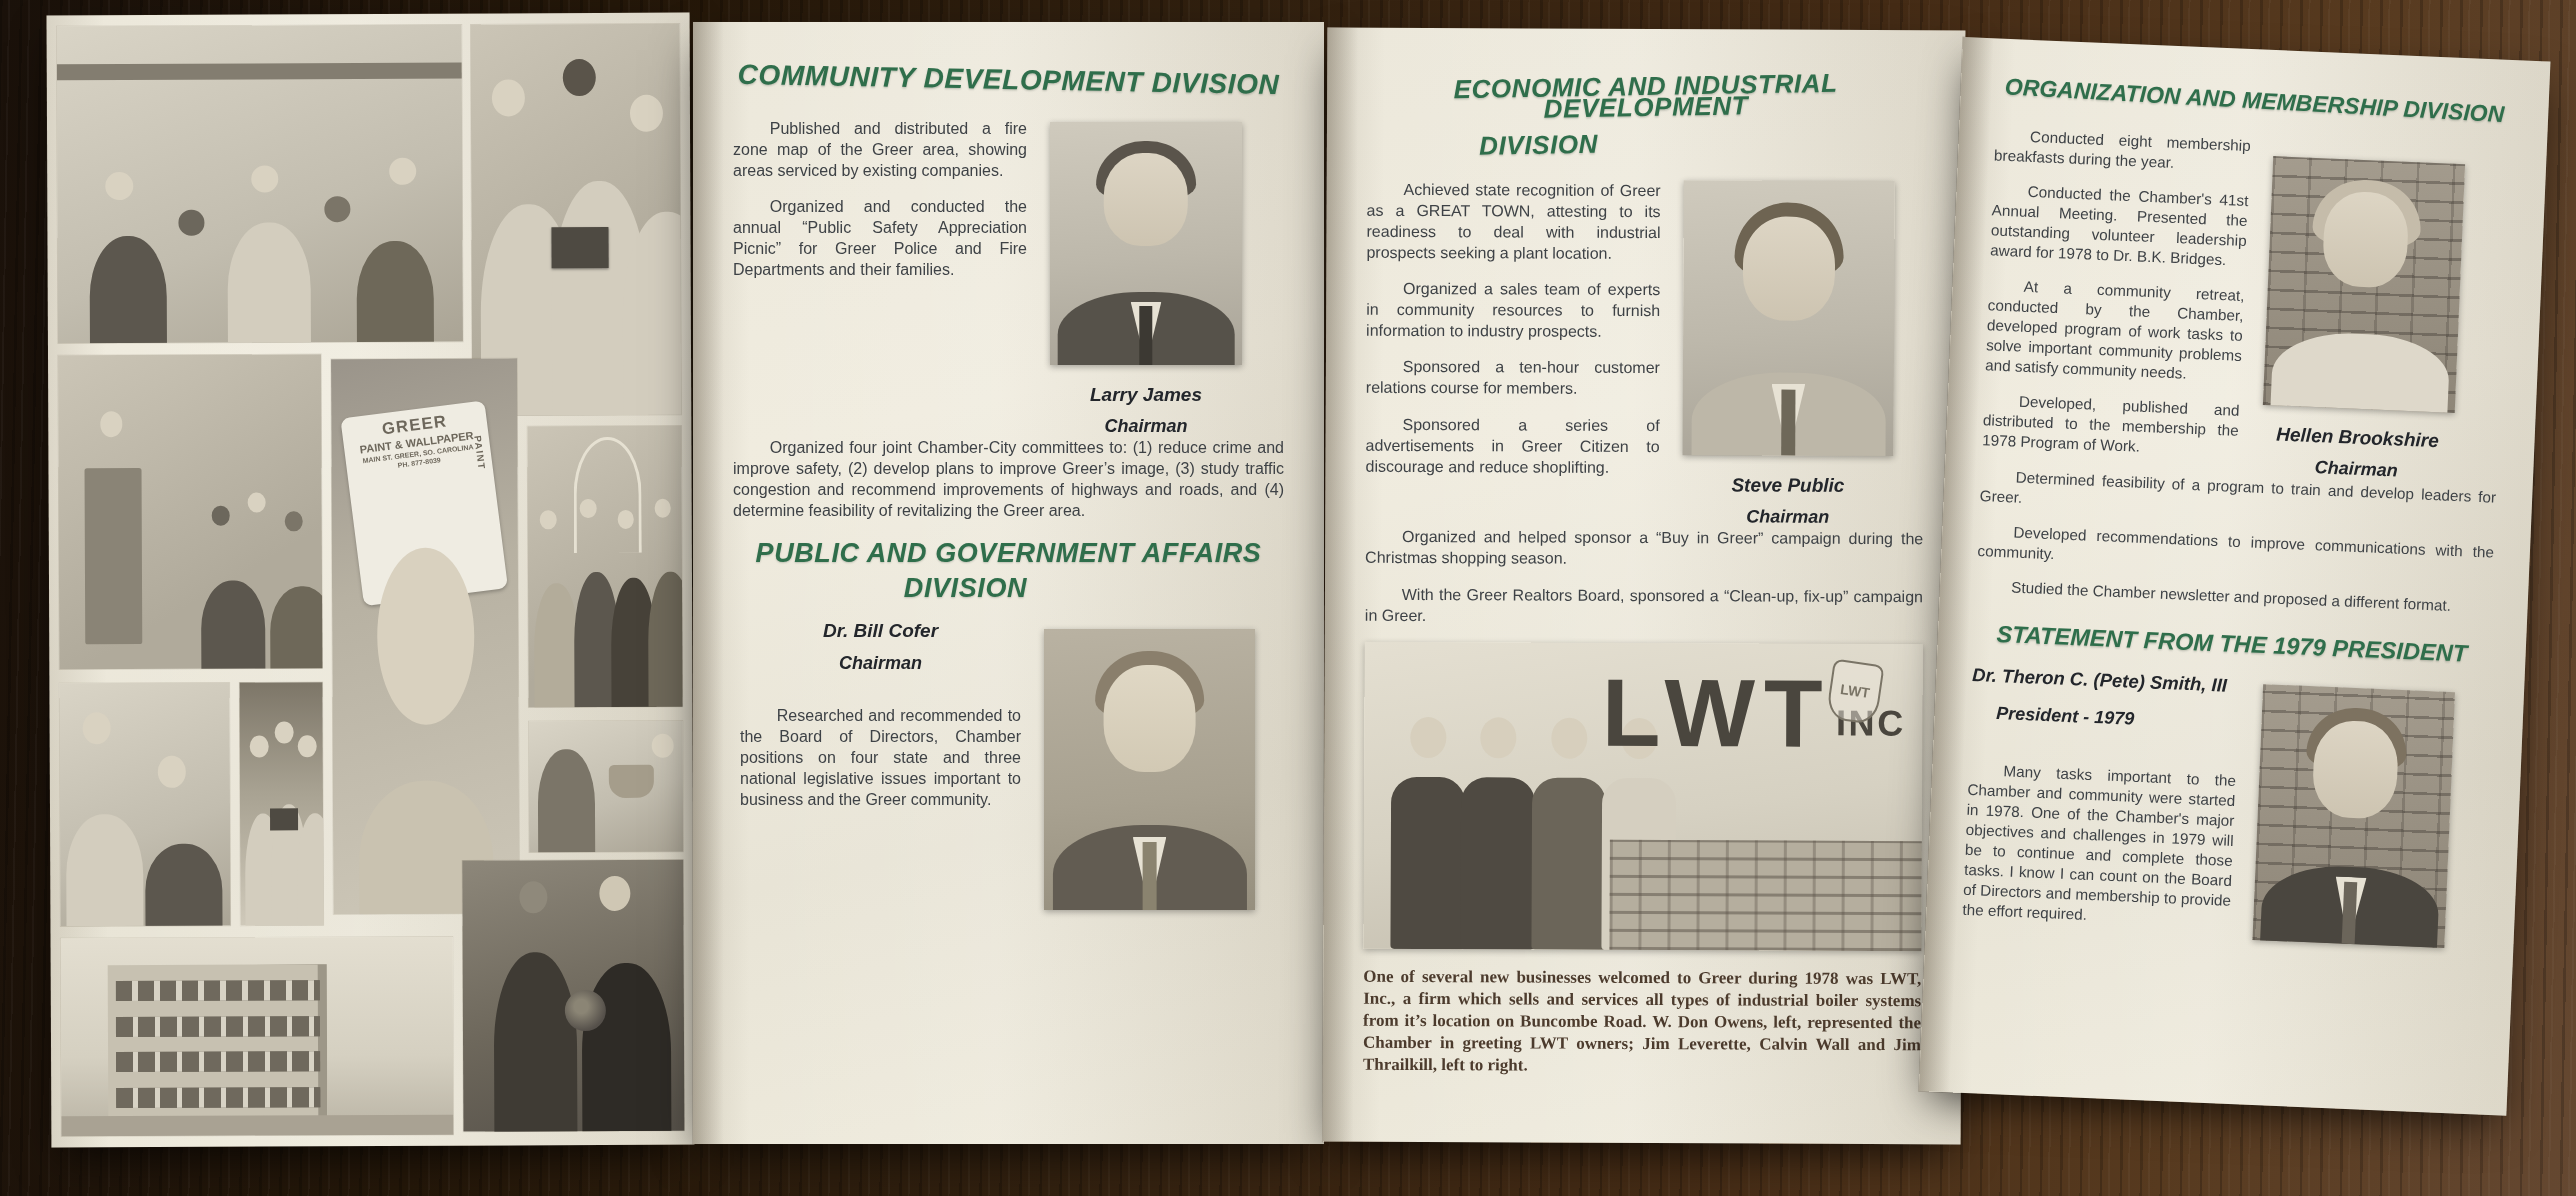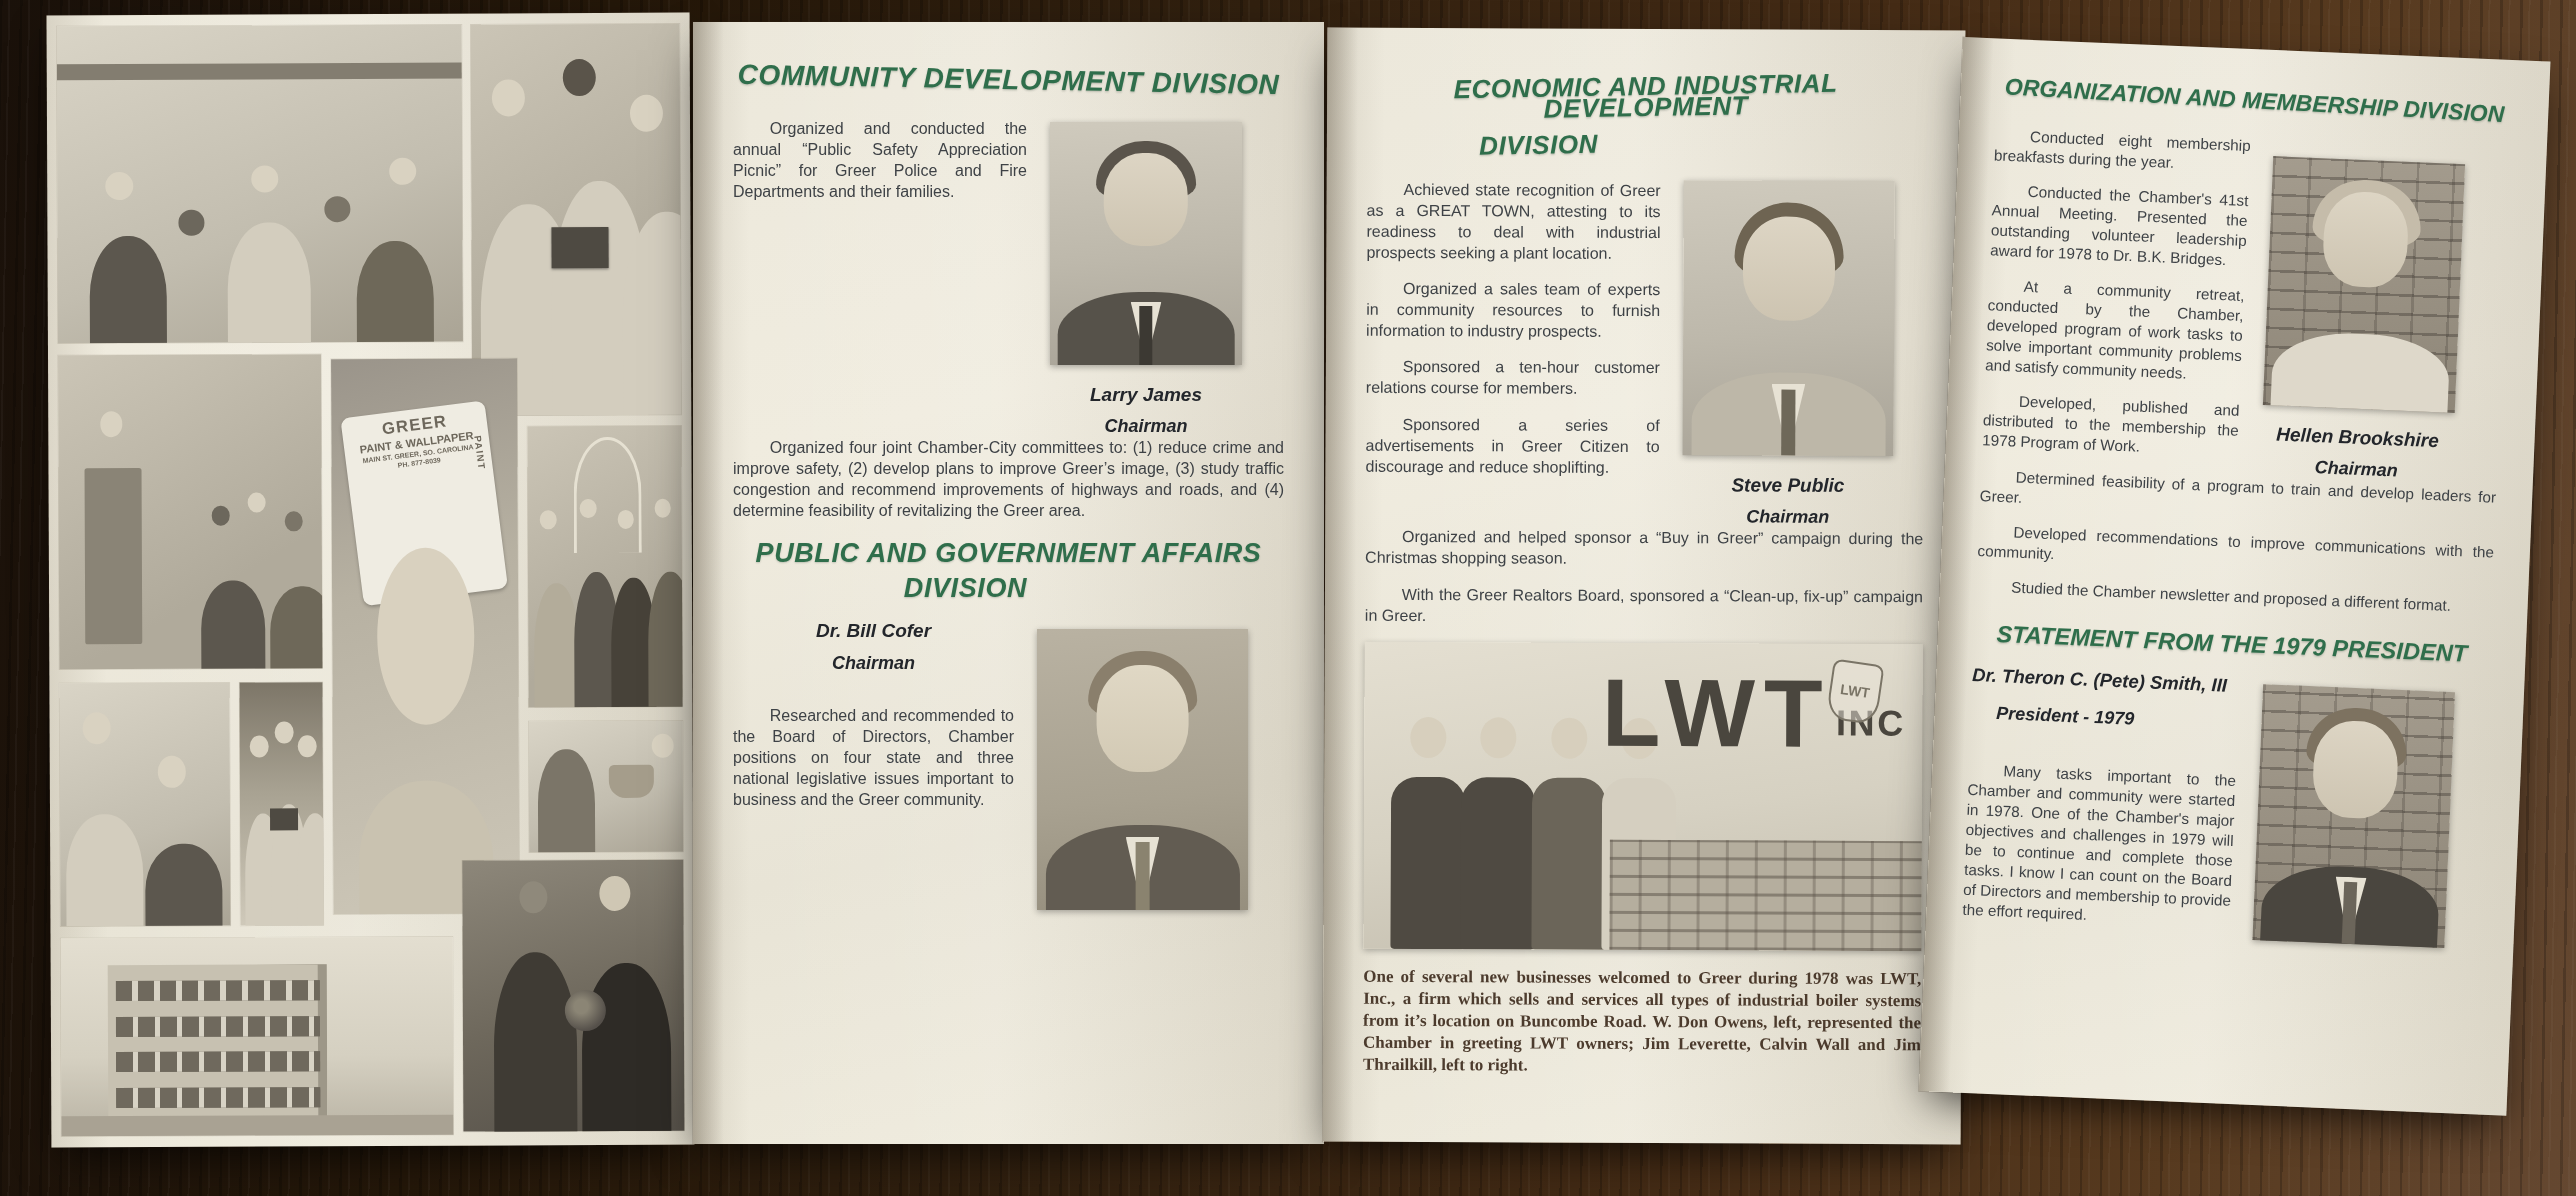--- a/index.html
+++ b/index.html
@@ -206,20 +206,21 @@
     <span class="winrow" style="left:14%;top:76%;width:52%;height:10%;"></span>
     <span style="position:absolute;left:0;bottom:0;width:100%;height:10%;background:#a9a293;"></span>
   </div>
 </section>
 
 <section class="panel p2">
   <div class="panel-inner body-text">
     <h1>COMMUNITY DEVELOPMENT DIVISION</h1>
     <div class="cols">
       <div class="txtcol" style="max-width:294px;">
+        <p class="para">Published and distributed a fire zone map of the Greer area, showing areas serviced by existing companies.</p>
         <p class="para">Organized and conducted the annual “Public Safety Appreciation Picnic” for Greer Police and Fire Departments and their families.</p>
       </div>
       <figure class="photocol" style="margin:3.8px 0 0;">
         <div class="portrait" style="width:192px;height:243px;">
           <span class="hair"></span>
           <span class="head"></span>
           <span class="body"></span>
           <span class="shirt"></span>
           <span class="tie"></span>
         </div>
@@ -229,21 +230,21 @@
         </figcaption>
       </figure>
     </div>
     <p class="para wide">Organized four joint Chamber-City committees to: (1) reduce crime and improve safety, (2) develop plans to improve Greer’s image, (3) study traffic congestion and recommend improvements of highways and roads, and (4) determine feasibility of revitalizing the Greer area.</p>
 
     <h2 class="pa-head">
       <span class="head-line">PUBLIC AND GOVERNMENT AFFAIRS</span>
       <span class="l2">DIVISION</span>
     </h2>
     <div class="cols">
-      <div class="txtcol" style="max-width:281px;">
+      <div class="txtcol" style="max-width:281px;margin-left:7px;">
         <div class="chair-name" style="margin:3.8px 0 0;">Dr. Bill Cofer</div>
         <div class="chair-title" style="margin:12.8px 0 31px;">Chairman</div>
         <p class="para">Researched and recommended to the Board of Directors, Chamber positions on four state and three national legislative issues important to business and the Greer community.</p>
       </div>
       <figure class="photocol" style="margin:12.8px 0 0;">
         <div class="portrait" style="width:211px;height:281px;background:linear-gradient(175deg,#b9b2a2 0%,#a8a190 60%,#968f7e 100%);">
           <span class="hair" style="background:#8a7f6c;"></span>
           <span class="head" style="background:linear-gradient(180deg,#e0d8c5,#d2c9b4);"></span>
           <span class="body" style="background:#625c52;"></span>
           <span class="shirt"></span>

